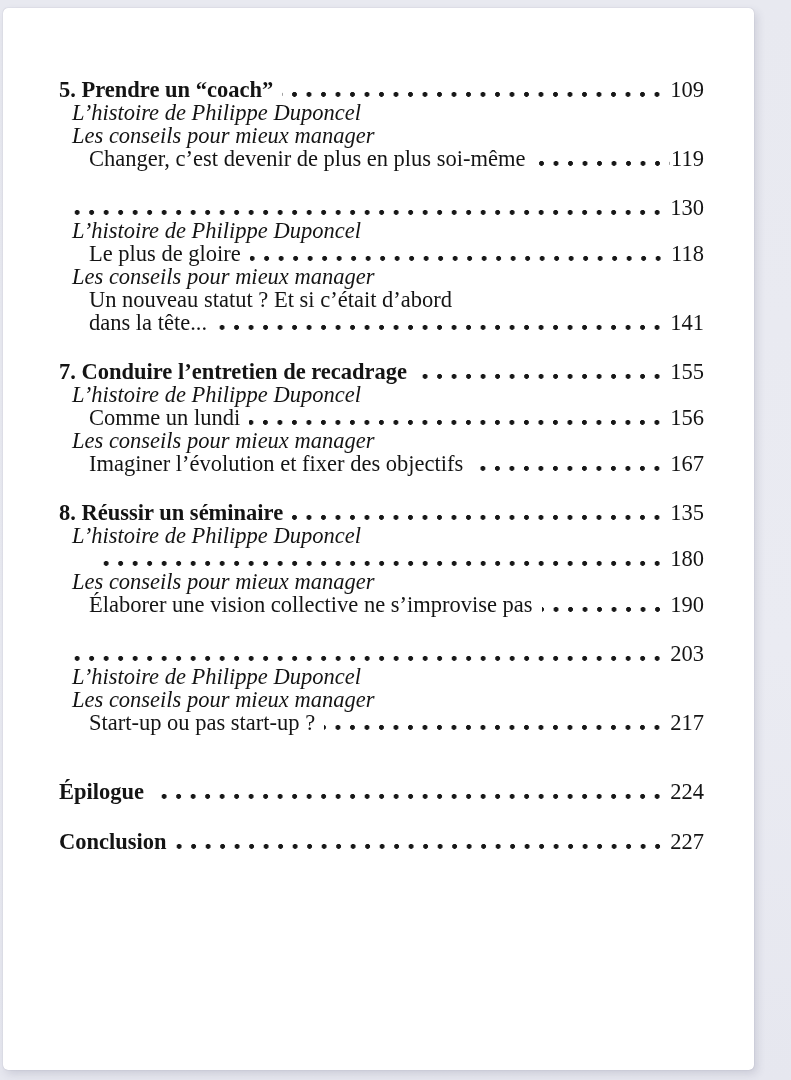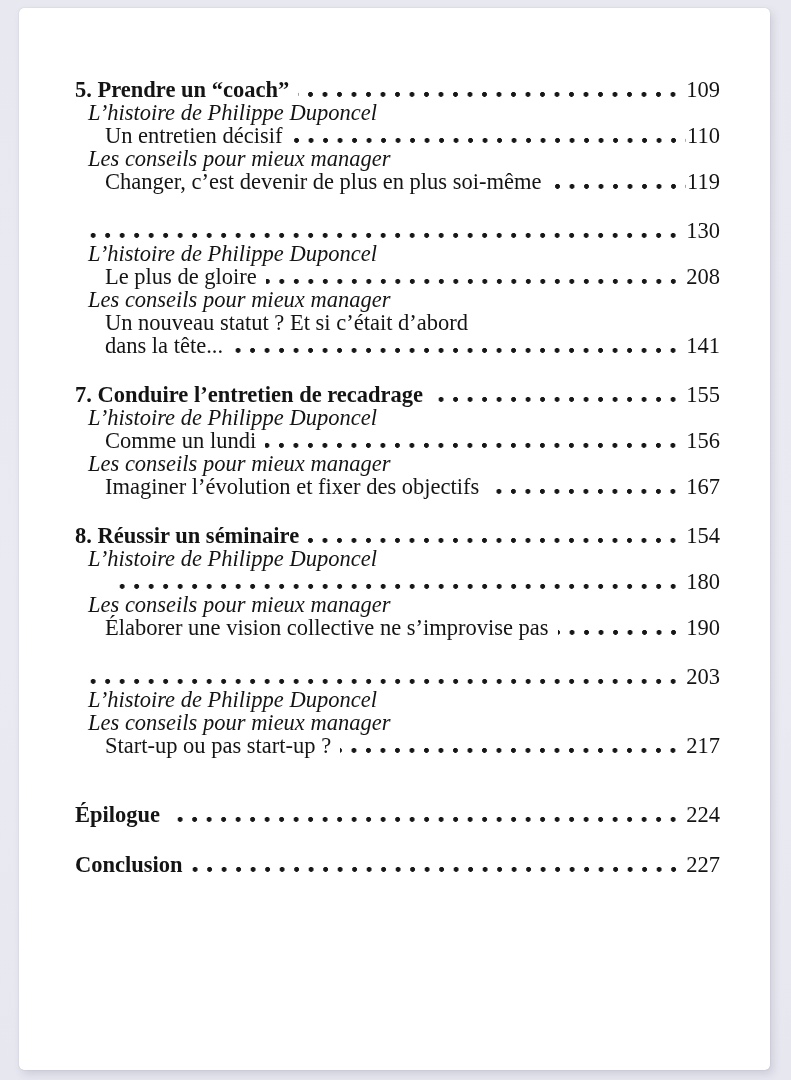--- a/index.html
+++ b/index.html
@@ -6,21 +6,21 @@
   html, body { width: 791px; height: 1080px; }
   body {
     position: relative;
     overflow: hidden;
     background: linear-gradient(180deg, #e8e9f0 0%, #eaebf2 60%, #e6e7ef 100%);
     font-family: "Liberation Serif", serif;
     color: #141414;
   }
   .paper {
     position: absolute;
-    left: 19px;
+    left: 3px;
     top: 8px;
     width: 751px;
     height: 1062px;
     background: #ffffff;
     border-radius: 5px;
     box-shadow: 0 0 1px rgba(70,70,100,0.35), 3px 4px 9px rgba(70,70,100,0.16);
   }
   .content {
     padding: 70px 50px 0 56px;
   }
@@ -58,46 +58,41 @@
     <div id="toc-sections">
         <div class="section">
           <div class="row chapter">
             <span class="label">5. Prendre un “coach”</span>
             <span class="leader"></span>
             <span class="pagenum">109</span>
           </div>
           <div class="row subtitle">
             <span class="label">L’histoire de Philippe Duponcel</span>
           </div>
-          <div class="row entry">
-            <span class="label">Un entretien décisif</span>
-            <span class="leader"></span>
-            <span class="pagenum">110</span>
-          </div>
           <div class="row subtitle">
             <span class="label">Les conseils pour mieux manager</span>
           </div>
           <div class="row entry">
             <span class="label">Changer, c’est devenir de plus en plus soi-même</span>
             <span class="leader"></span>
             <span class="pagenum">119</span>
           </div>
         </div>
         <div class="section">
           <div class="row chapter">
             <span class="leader"></span>
             <span class="pagenum">130</span>
           </div>
           <div class="row subtitle">
             <span class="label">L’histoire de Philippe Duponcel</span>
           </div>
           <div class="row entry">
             <span class="label">Le plus de gloire</span>
             <span class="leader"></span>
-            <span class="pagenum">208</span>
+            <span class="pagenum">118</span>
           </div>
           <div class="row subtitle">
             <span class="label">Les conseils pour mieux manager</span>
           </div>
           <div class="row entry">
             <span class="label">Un nouveau statut ? Et si c’était d’abord</span>
           </div>
           <div class="row entry-continuation">
             <span class="label">dans la tête...</span>
             <span class="leader"></span>
@@ -124,21 +119,21 @@
           <div class="row entry">
             <span class="label">Imaginer l’évolution et fixer des objectifs</span>
             <span class="leader"></span>
             <span class="pagenum">167</span>
           </div>
         </div>
         <div class="section">
           <div class="row chapter">
             <span class="label">8. Réussir un séminaire</span>
             <span class="leader"></span>
-            <span class="pagenum">154</span>
+            <span class="pagenum">135</span>
           </div>
           <div class="row subtitle">
             <span class="label">L’histoire de Philippe Duponcel</span>
           </div>
           <div class="row entry">
             <span class="leader"></span>
             <span class="pagenum">180</span>
           </div>
           <div class="row subtitle">
             <span class="label">Les conseils pour mieux manager</span>

